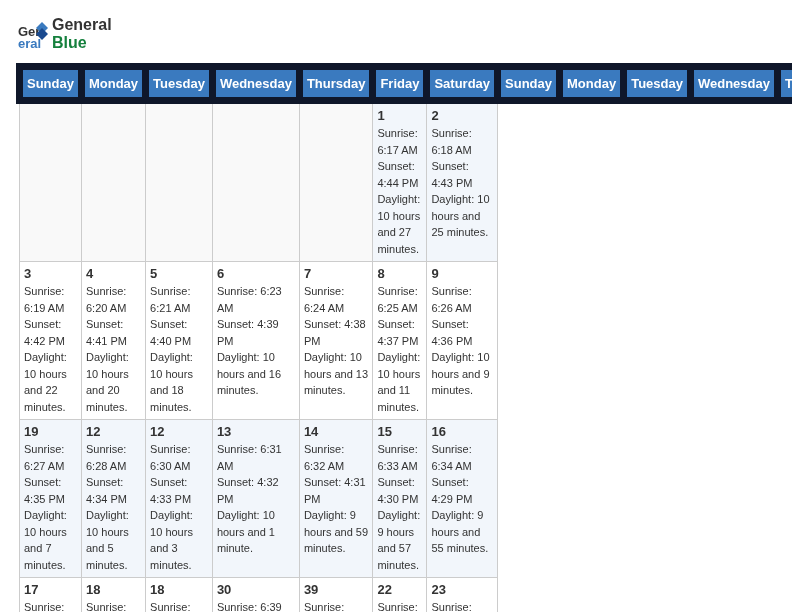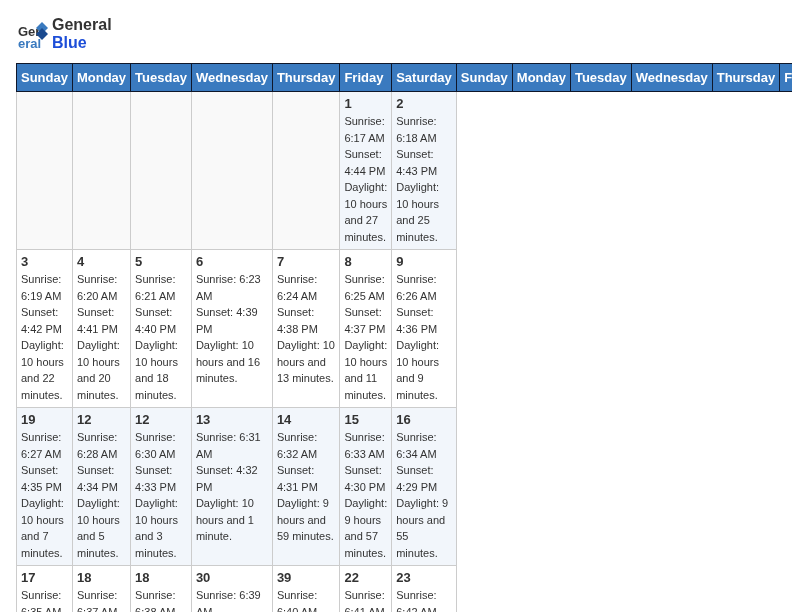--- a/index.html
+++ b/index.html
@@ -49,21 +49,21 @@
     table {
       width: 100%;
       border-collapse: collapse;
     }
     th {
       background-color: #3a7abf;
       color: #fff;
       font-size: 13px;
       padding: 6px 4px;
       text-align: left;
-      border: 1px solid #0f172a;
+      border: 7px solid #0f172a;
     }
     td {
       border: 1px solid #ccc;
       vertical-align: top;
       padding: 4px;
       font-size: 10.5px;
       color: #333;
       height: 88px;
       width: calc(100% / 7);
     }
@@ -91,21 +91,21 @@
   <div class="logo">
     <svg class="logo-icon" viewBox="0 0 32 32">
       <text x="2" y="18" font-size="13" font-weight="bold" fill="#333">Gen</text>
       <text x="2" y="30" font-size="13" font-weight="bold" fill="#3a7abf">eral</text>
       <polygon points="26,4 32,10 26,16 20,10" fill="#3a7abf"></polygon>
       <polygon points="26,10 32,16 26,22 20,16" fill="#1a4a8f"></polygon>
     </svg>
     <div>
       <div class="logo-text">
         <span style="color:#333">General</span><br>
-        <span style="color:#1d4ed8">Blue</span>
+        <span style="color:#15803d">Blue</span>
       </div>
     </div>
   </div>
   <div class="title-block">
     <div class="month-title"></div>
     <div class="location"></div>
   </div>
 </div>
 
 <table>

